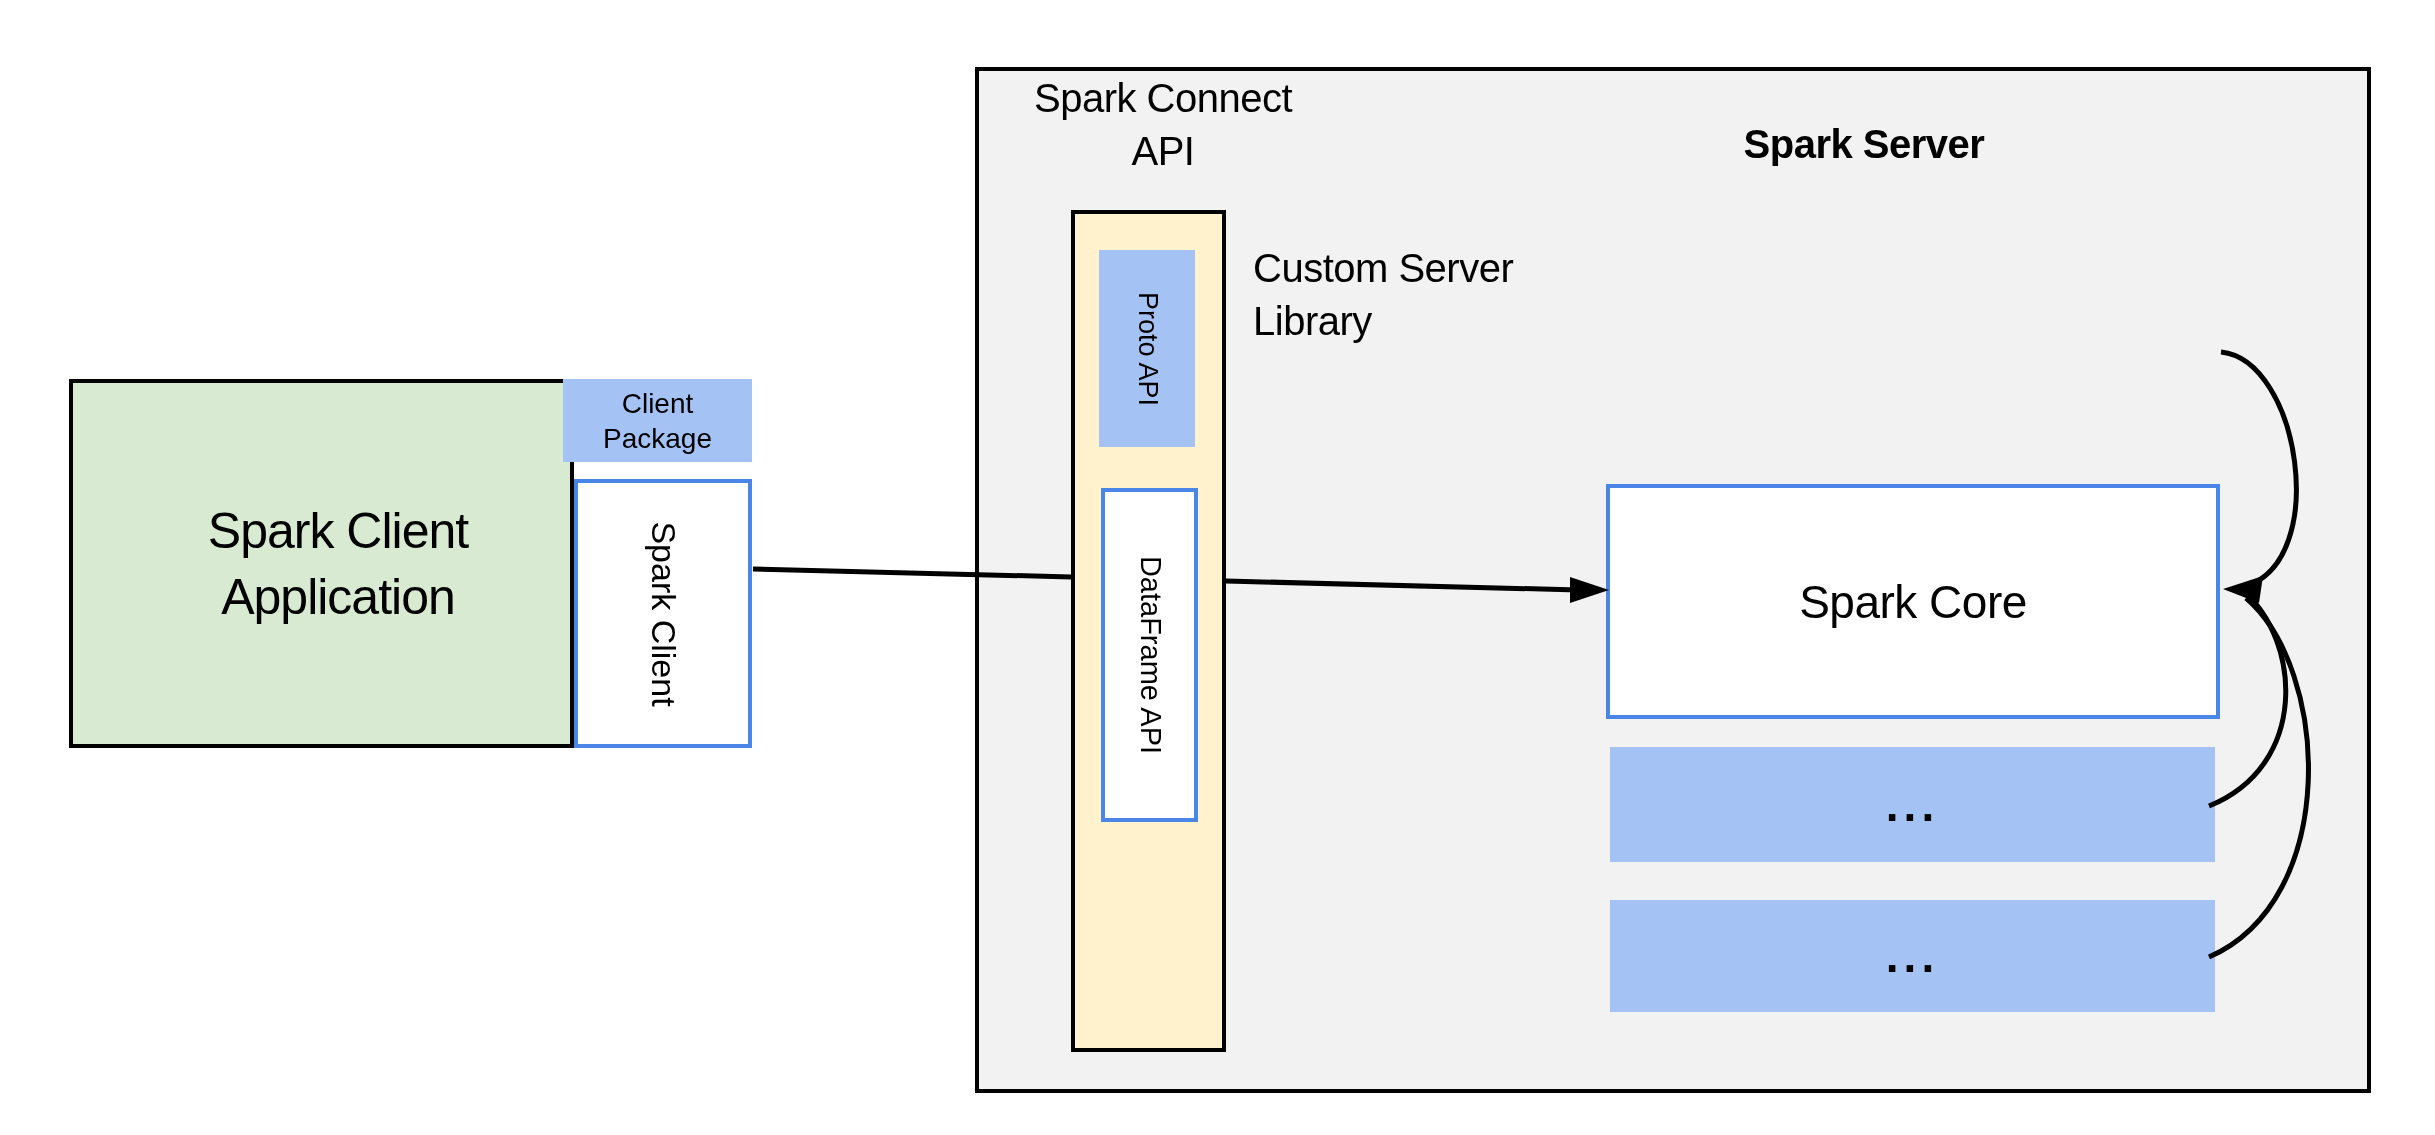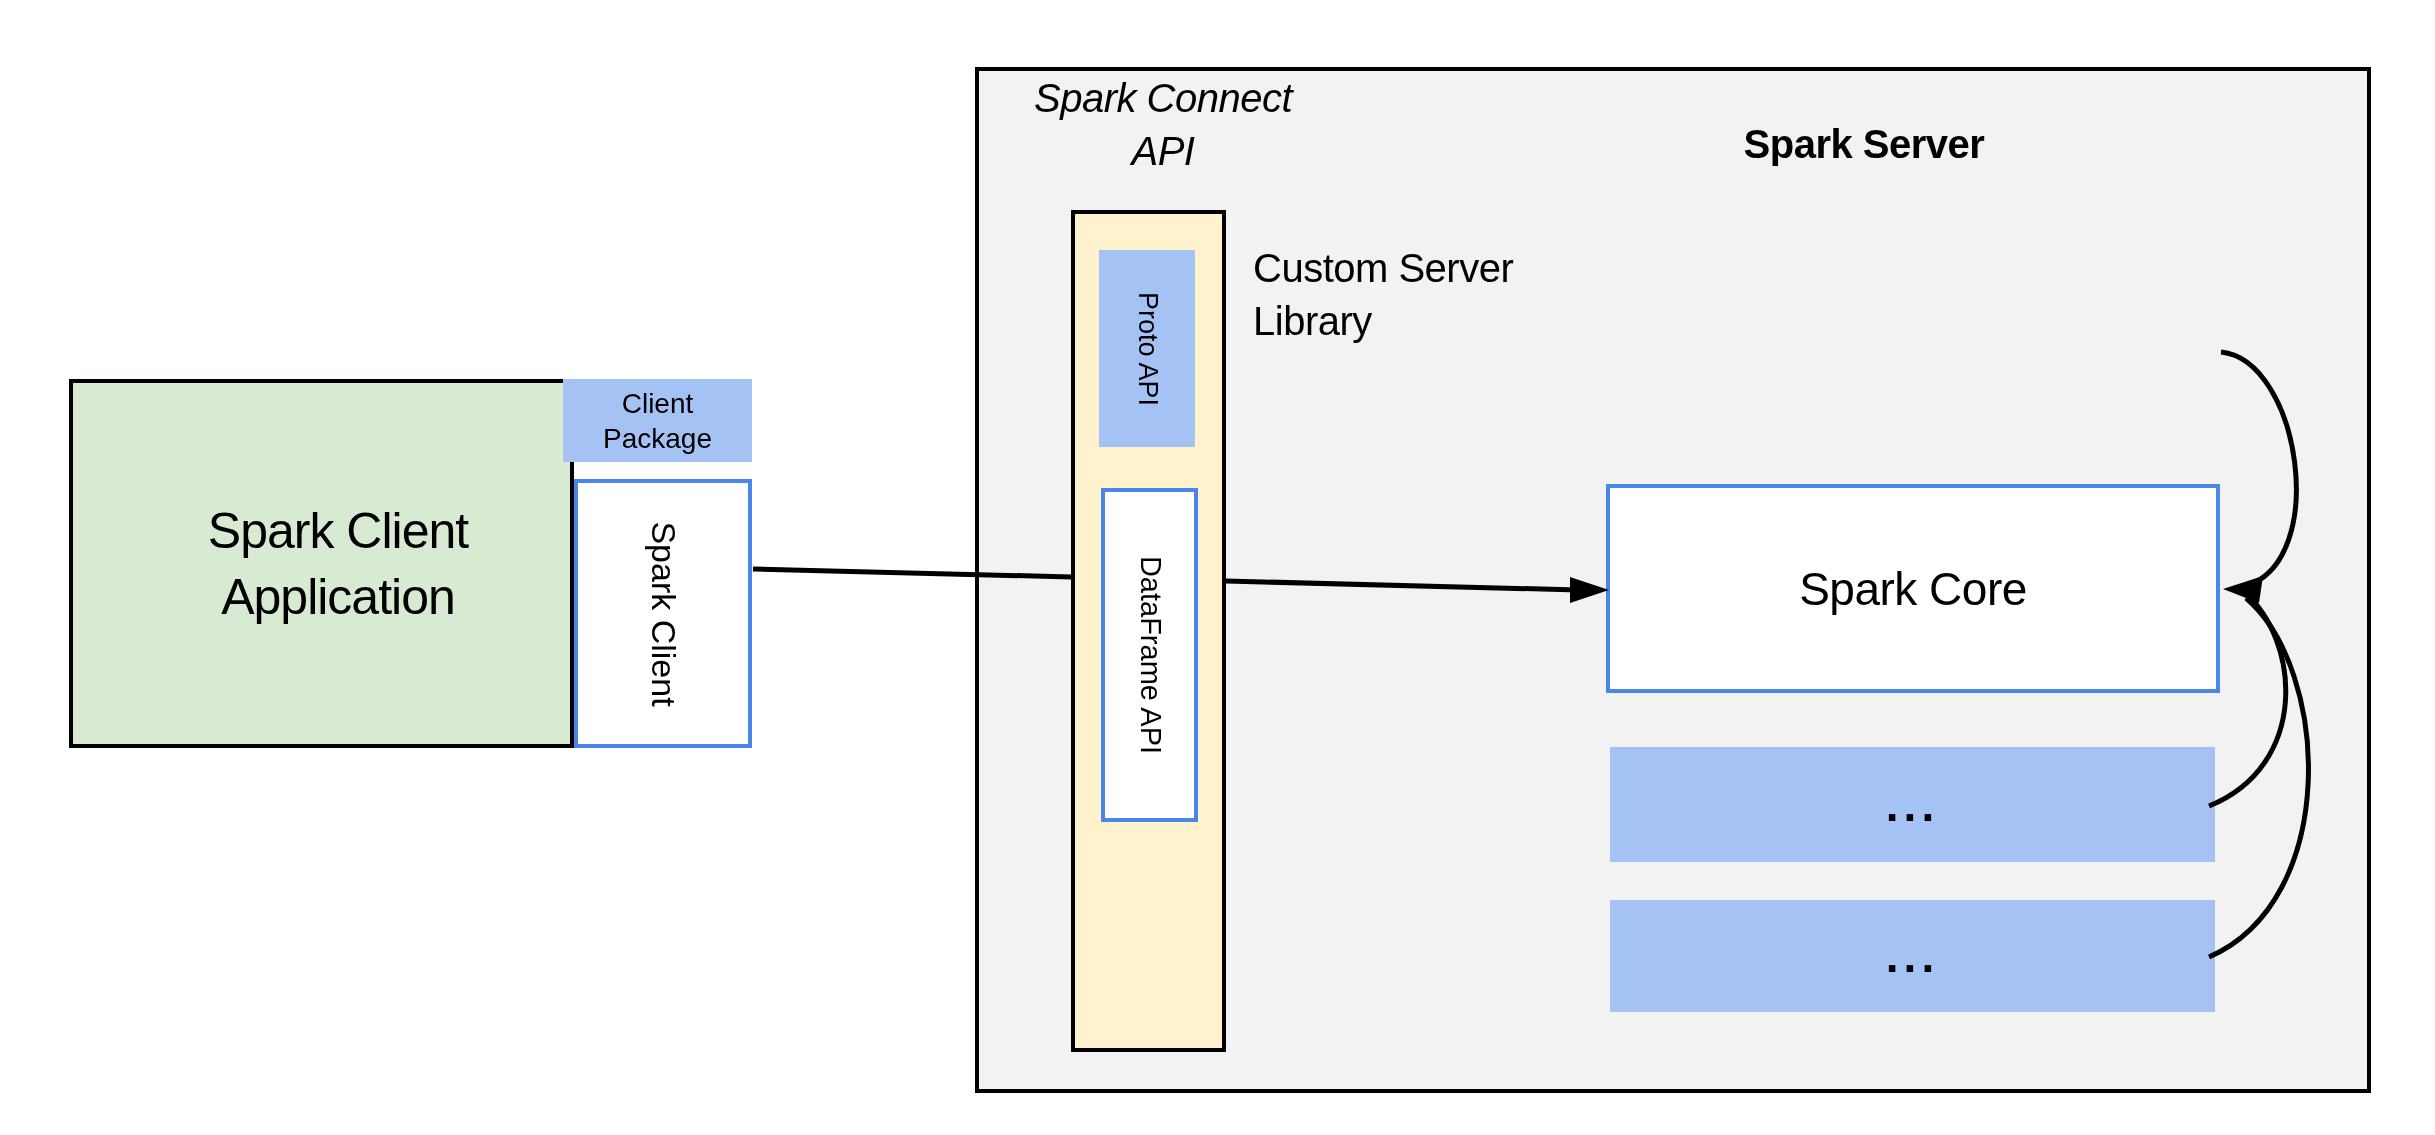--- a/index.html
+++ b/index.html
@@ -56,21 +56,20 @@
   .server-box{
     left:975px;top:67px;width:1396px;height:1026px;
     background:var(--gray);
     border:4px solid var(--ink);
     z-index:0;
   }
   .connect-label{
     left:1013px;top:72px;width:300px;
     font-size:40px;line-height:53px;text-align:center;letter-spacing:-0.5px;
     z-index:2;
-    font-style:italic;
   }
   .server-title{
     left:1664px;top:102px;width:400px;
     font-size:40px;line-height:46px;text-align:center;font-weight:bold;letter-spacing:-0.5px;
     z-index:2;
     margin-top:19px;
   }
   .library-label{
     left:1253px;top:242px;width:290px;
     font-size:40px;line-height:53px;text-align:left;letter-spacing:-0.5px;
@@ -103,21 +102,21 @@
   .dataframe-box .vtext{font-size:29px;}
   .client-box .vtext{font-size:34px;}
 
   .plugin-box{
     left:1610px;top:281px;width:611px;height:149px;
     background:var(--blue);
     font-size:44px;letter-spacing:-0.5px;
     z-index:2;
   }
   .core-box{
-    left:1606px;top:484px;width:614px;height:209px;
+    left:1606px;top:484px;width:614px;height:235px;
     background:#ffffff;
     border:4px solid var(--blue-border);
     font-size:46px;letter-spacing:-0.5px;
     z-index:2;
   }
   .dots-box{
     background:var(--blue);
     font-size:46px;font-weight:bold;letter-spacing:5px;
     z-index:2;
   }

